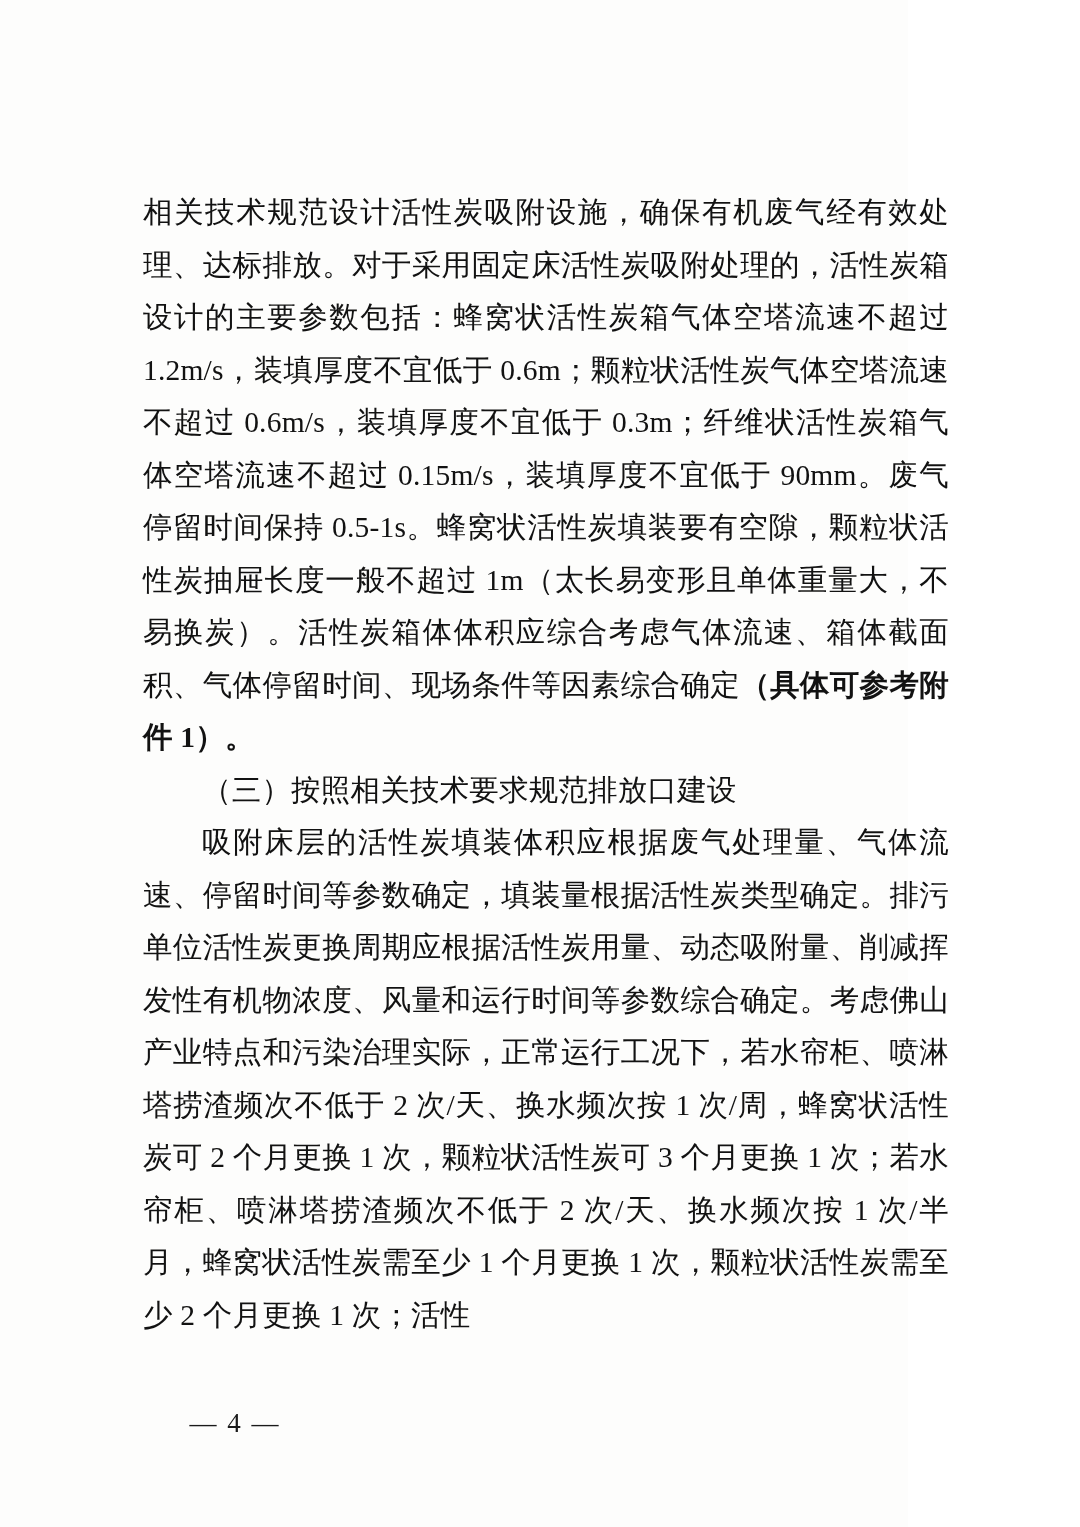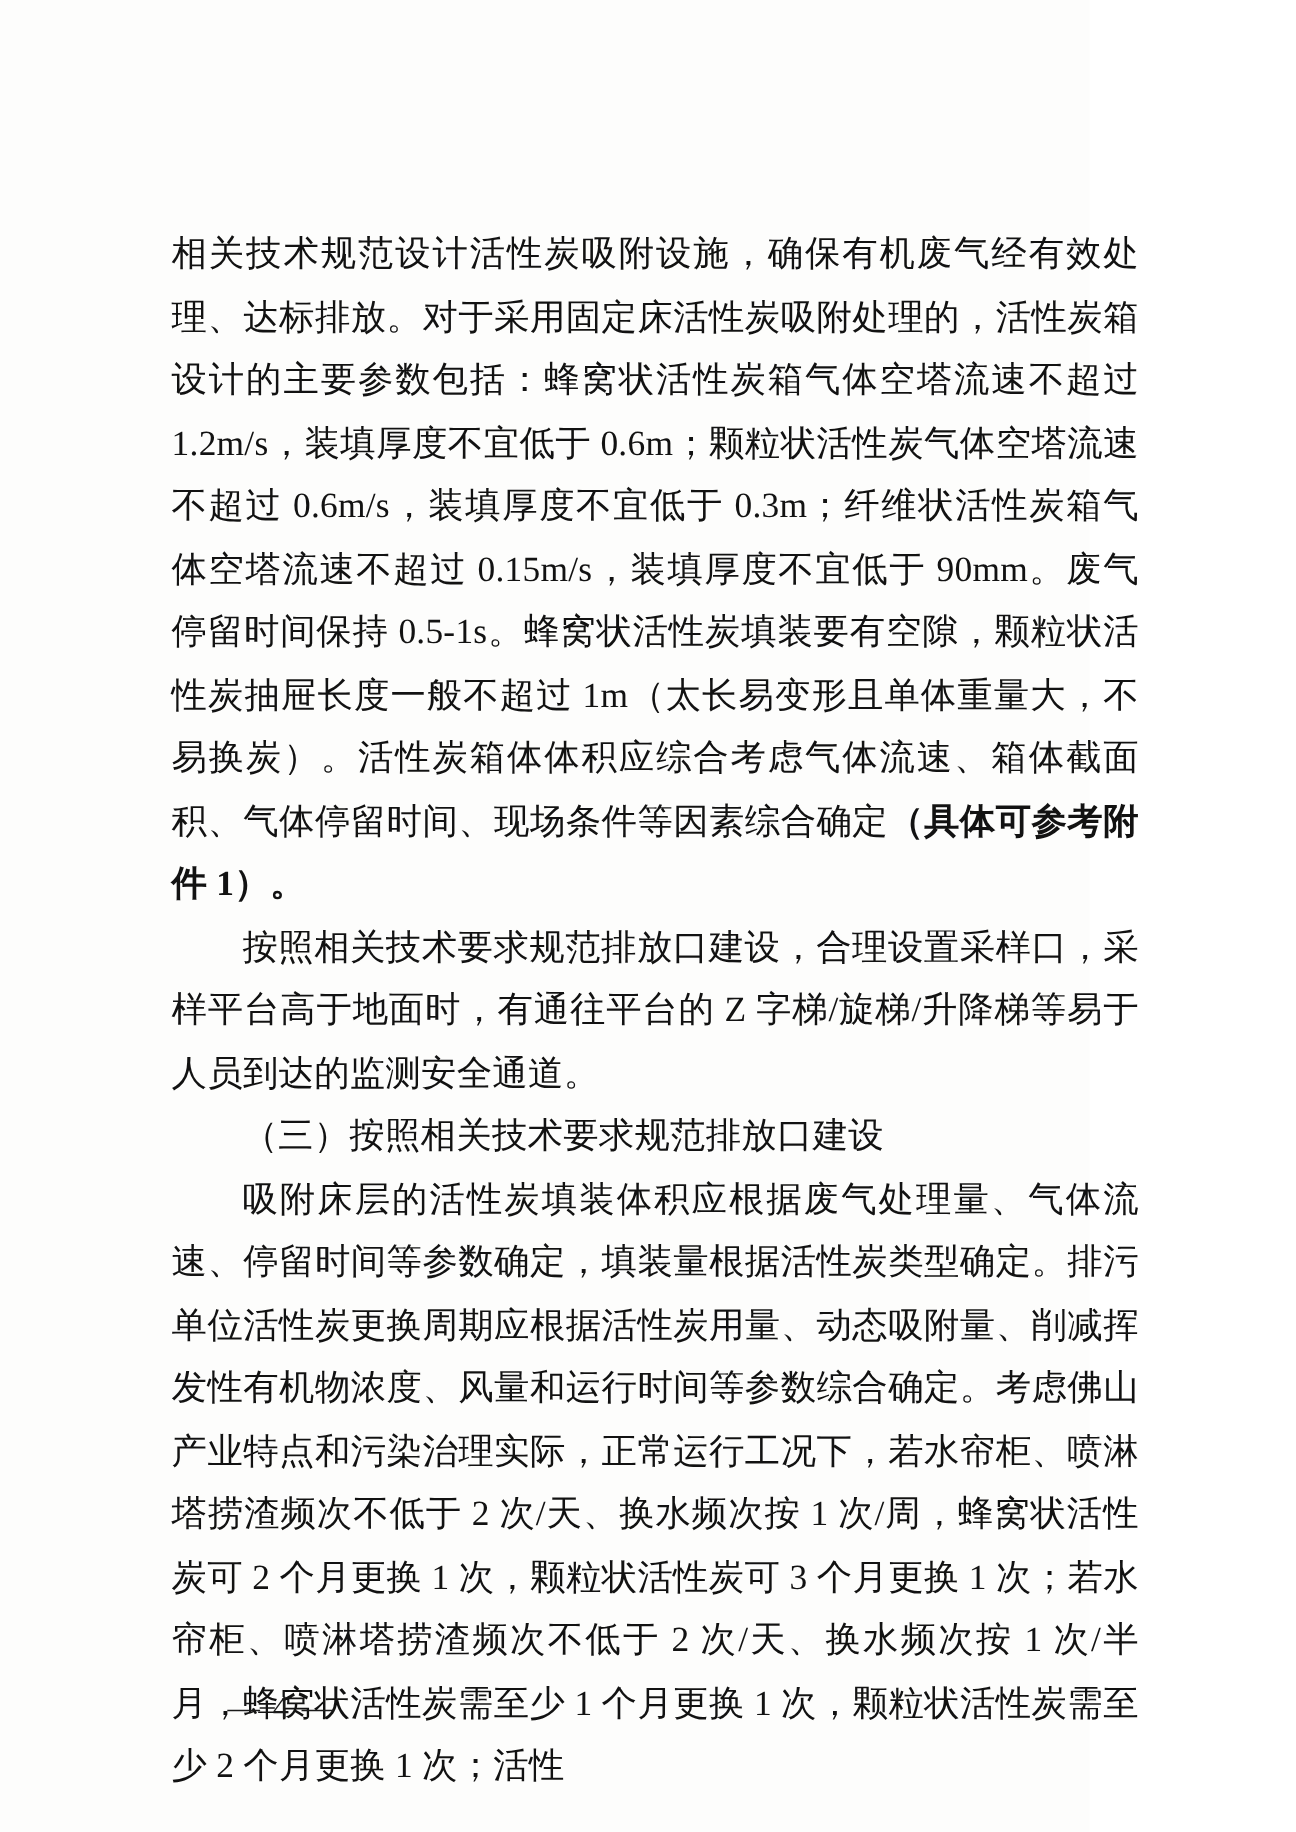--- a/index.html
+++ b/index.html
@@ -63,21 +63,20 @@
   }
 </style>
 </head>
 <body>
 
 <div class="page">
   <div class="content">
 
     <p class="para"><span>相关技术规范设计活性炭吸附设施，确保有机废气经有效处理、达标排放。对于采用固定床活性炭吸附处理的，活性炭箱设计的主要参数包括：蜂窝状活性炭箱气体空塔流速不超过 1.2m/s，装填厚度不宜低于 0.6m；颗粒状活性炭气体空塔流速不超过 0.6m/s，装填厚度不宜低于 0.3m；纤维状活性炭箱气体空塔流速不超过 0.15m/s，装填厚度不宜低于 90mm。废气停留时间保持 0.5-1s。蜂窝状活性炭填装要有空隙，颗粒状活性炭抽屉长度一般不超过 1m（太长易变形且单体重量大，不易换炭）。活性炭箱体体积应综合考虑气体流速、箱体截面积、气体停留时间、现场条件等因素综合确定</span><span class="bold-run">（具体可参考附件 1）。</span></p>
 
-    <p class="para indent"><span>按照相关技术要求规范排放口建设，合理设置采样口，采样平台高于地面时，有通往平台的 Z 字梯/旋梯/升降梯等易于人员到达的监测安全通道。</span></p>
 
     <p class="para indent"><span>（三）按照相关技术要求规范排放口建设</span></p>
 
     <p class="para indent"><span>吸附床层的活性炭填装体积应根据废气处理量、气体流速、停留时间等参数确定，填装量根据活性炭类型确定。排污单位活性炭更换周期应根据活性炭用量、动态吸附量、削减挥发性有机物浓度、风量和运行时间等参数综合确定。考虑佛山产业特点和污染治理实际，正常运行工况下，若水帘柜、喷淋塔捞渣频次不低于 2 次/天、换水频次按 1 次/周，蜂窝状活性炭可 2 个月更换 1 次，颗粒状活性炭可 3 个月更换 1 次；若水帘柜、喷淋塔捞渣频次不低于 2 次/天、换水频次按 1 次/半月，蜂窝状活性炭需至少 1 个月更换 1 次，颗粒状活性炭需至少 2 个月更换 1 次；活性</span></p>
 
   </div>
 
   <div class="footer">
     <span class="footer-inner">— 4 —</span>
   </div>

